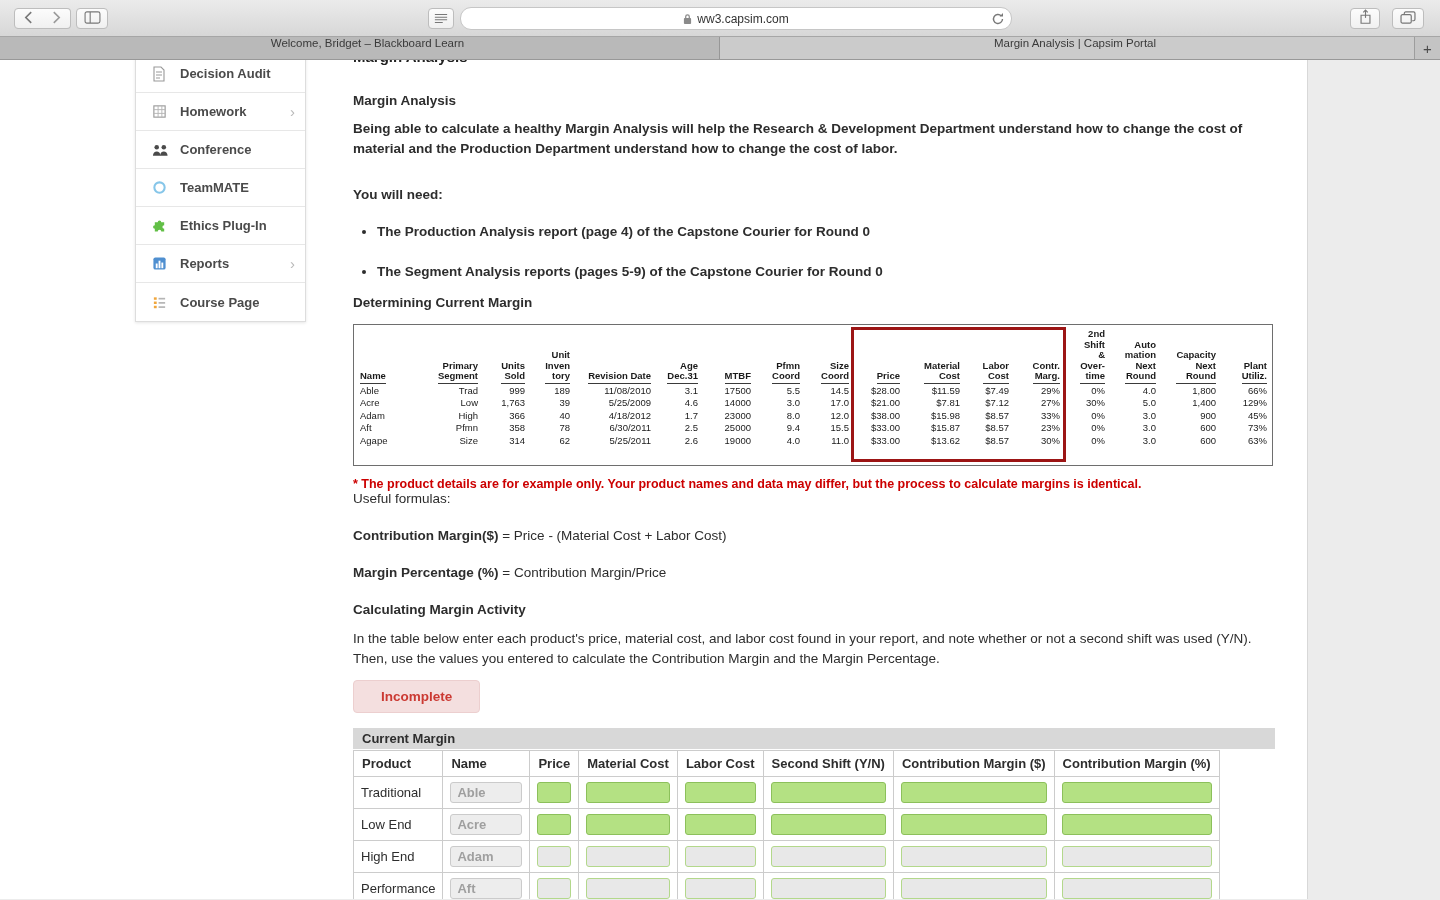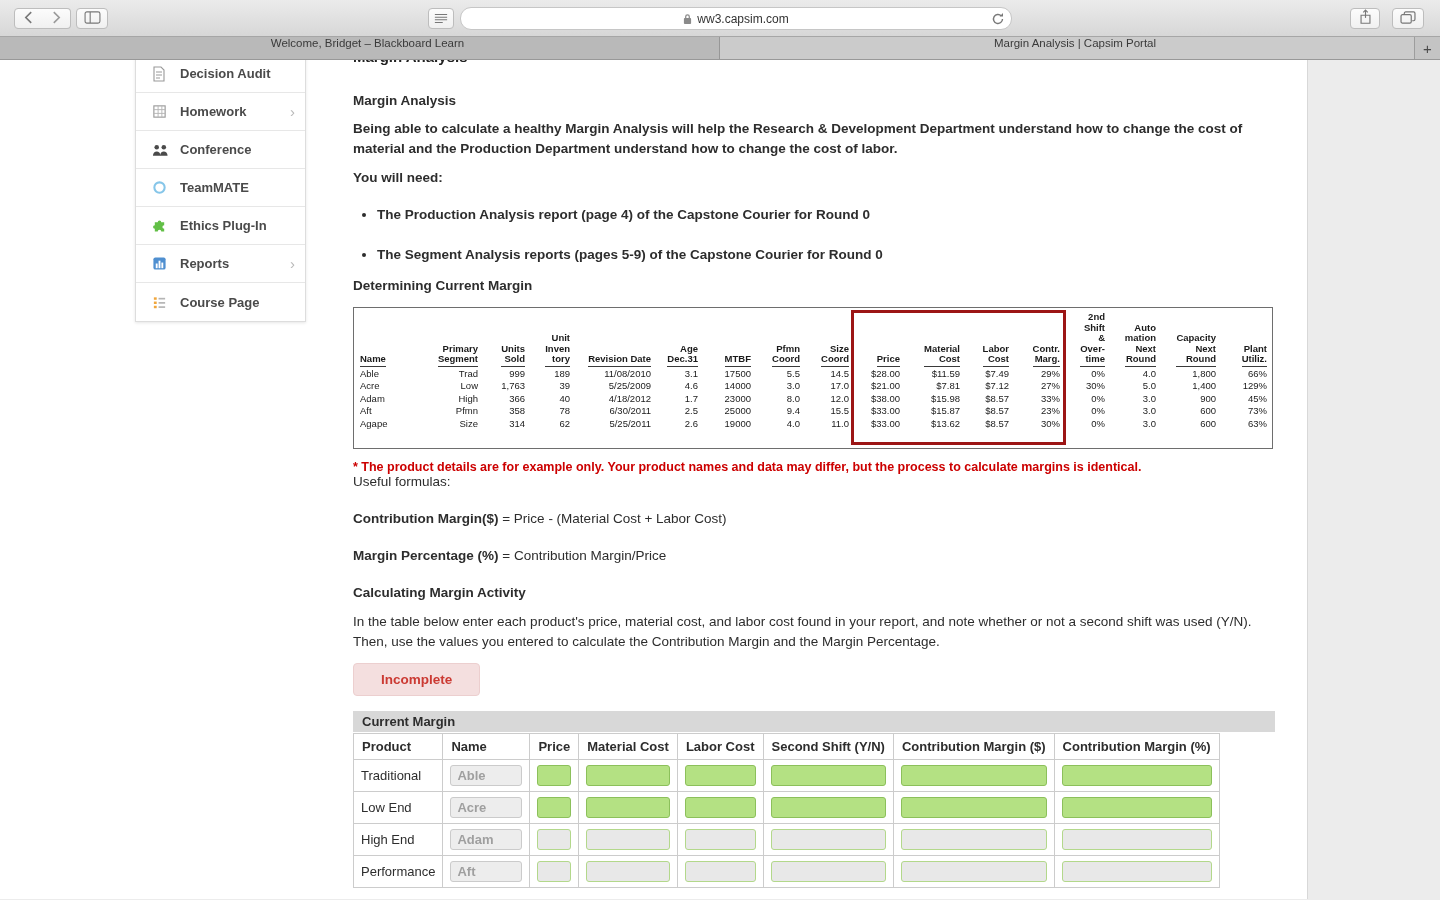--- a/index.html
+++ b/index.html
@@ -38,21 +38,21 @@
   .sb-label { font-size:13px; font-weight:bold; color:#4a4a4a; flex:1; }
   .sb-arrow { color:#b9b9b9; font-size:15px; line-height:1; }
 
   
   .main { position:absolute; left:353px; top:0; width:922px; color:#2d2d2d; font-size:13.5px; }
   .clip-title { height:7px; overflow:hidden; }
   .clip-title > div { font-size:15px; font-weight:bold; color:#222; margin-top:-12px; }
   .h-bold { font-weight:bold; font-size:13.5px; }
   .mt-heading { margin-top:26px; }
   .intro { margin-top:11px; line-height:20px;font-weight:bold; }
-  .ywn { margin-top:11px; }
+  .ywn { margin-top:28px; }
   .bullets { margin:6px 0 0 24px; }
   .bullets li { font-weight:bold; line-height:20px;margin-top:20px; }
   .determining { margin-top:13px; }
 
   .example-box { position:relative; margin-top:14px; width:920px; height:142px; border:1px solid #6e6e6e; padding:4px 4px 0 4px; }
   table.example { border-collapse:collapse; table-layout:fixed; width:911px; font-size:9.5px; color:#1a1a1a; }
   table.example th { font-weight:bold; vertical-align:bottom; text-align:right; padding:0 2px 1px 2px; line-height:10.5px; }
   table.example th span { display:inline-block; white-space:pre-line; border-bottom:1px solid #3a3a3a; padding-bottom:1px; }
   table.example td { text-align:right; padding:0 2px; line-height:12.5px; }
   table.example .left { text-align:left; }

